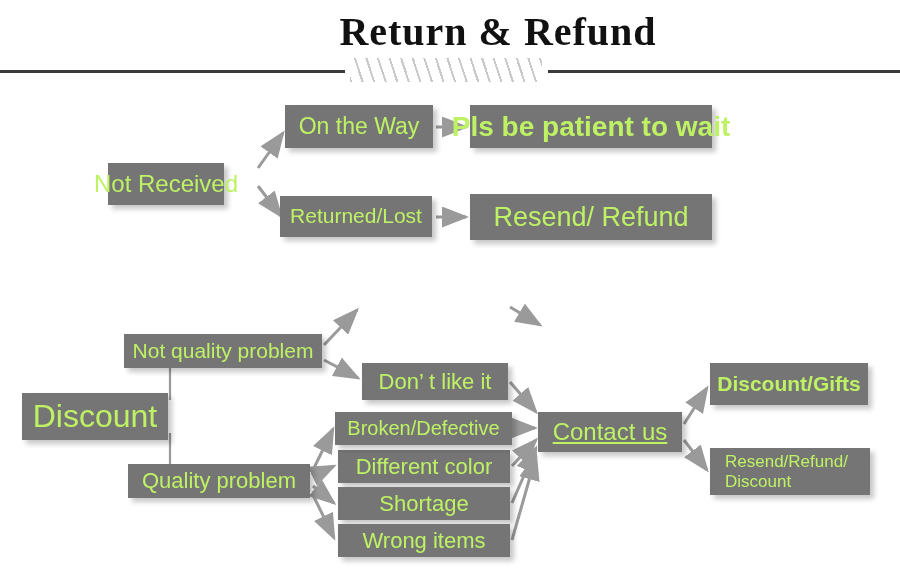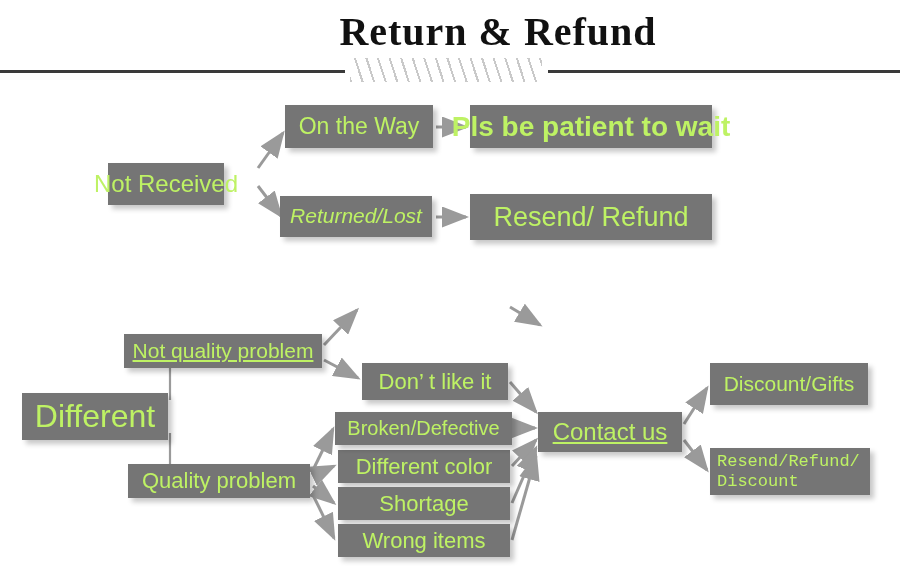--- a/index.html
+++ b/index.html
@@ -73,45 +73,44 @@
     text-align: center;
     line-height: 1.05;
     box-shadow: 4px 4px 5px rgba(0,0,0,0.22);
     white-space: nowrap;
     font-weight: 400;
   }
   .node.left-align {
     justify-content: flex-start;
     text-align: left;
     white-space: normal;
-    padding-left: 7px;
+    padding-left: 15px;
     line-height: 1.12;
-    font-family: Liberation Mono, monospace;
   }
 
   
   #n-not-received   { left:108px; top:155px; width:116px; height:42px; font-size:24px;margin-top:8px; }
   #n-on-the-way     { left:285px; top:105px; width:148px; height:43px; font-size:23px; }
   #n-pls-wait       { left:470px; top:105px; width:242px; height:43px; font-size:28px;font-weight:bold; }
-  #n-returned-lost  { left:280px; top:196px; width:152px; height:41px; font-size:21px;font-style:italic; }
+  #n-returned-lost  { left:280px; top:196px; width:152px; height:41px; font-size:21px; }
   #n-resend-refund  { left:470px; top:194px; width:242px; height:46px; font-size:27px; }
 
   #n-received       { left:22px;  top:393px; width:146px; height:47px; font-size:32px; }
-  #n-not-quality    { left:124px; top:334px; width:198px; height:34px; font-size:21px;text-decoration:underline; }
+  #n-not-quality    { left:124px; top:334px; width:198px; height:34px; font-size:21px; }
   #n-quality        { left:128px; top:464px; width:182px; height:34px; font-size:22px; }
 
   #n-long-delivery  { left:360px; top:288px; width:148px; height:38px; font-size:22px; }
   #n-dont-like      { left:362px; top:363px; width:146px; height:37px; font-size:22px;text-align:right; }
   #n-broken         { left:335px; top:412px; width:177px; height:33px; font-size:20px; }
   #n-diff-color     { left:338px; top:450px; width:172px; height:33px; font-size:22px; }
   #n-shortage       { left:338px; top:487px; width:172px; height:33px; font-size:22px; }
   #n-wrong-items    { left:338px; top:524px; width:172px; height:33px; font-size:22px; }
 
   #n-contact-us     { left:538px; top:412px; width:144px; height:40px; font-size:24px;text-decoration:underline; }
-  #n-discount-gifts { left:710px; top:363px; width:158px; height:42px; font-size:21px; }
+  #n-discount-gifts { left:710px; top:363px; width:158px; height:42px; font-size:21px;font-weight:bold; }
   #n-resend-disc    { left:710px; top:448px; width:160px; height:47px; font-size:17px; }
 </style>
 </head>
 <body>
 
 <div id="page">
 
   <div id="title">Return &amp; Refund</div>
 
   <div class="rule" id="rule-left"></div>
@@ -155,21 +154,21 @@
       <path d="M170,433 L170,472 L176,480"></path>
     </g>
   </svg>
 
   <div class="node" id="n-not-received">Not Received</div>
   <div class="node" id="n-on-the-way">On the Way</div>
   <div class="node" id="n-pls-wait">Pls be patient to wait</div>
   <div class="node" id="n-returned-lost">Returned/Lost</div>
   <div class="node" id="n-resend-refund">Resend/ Refund</div>
 
-  <div class="node" id="n-received">Different</div>
+  <div class="node" id="n-received">Discount</div>
   <div class="node" id="n-not-quality">Not quality problem</div>
   <div class="node" id="n-quality">Quality problem</div>
 
   <div class="node" id="n-dont-like">Don’ t like it</div>
 
   <div class="node" id="n-diff-color">Different color</div>
   <div class="node" id="n-broken">Broken/Defective</div>
   <div class="node" id="n-shortage">Shortage</div>
   <div class="node" id="n-wrong-items">Wrong items</div>
 

